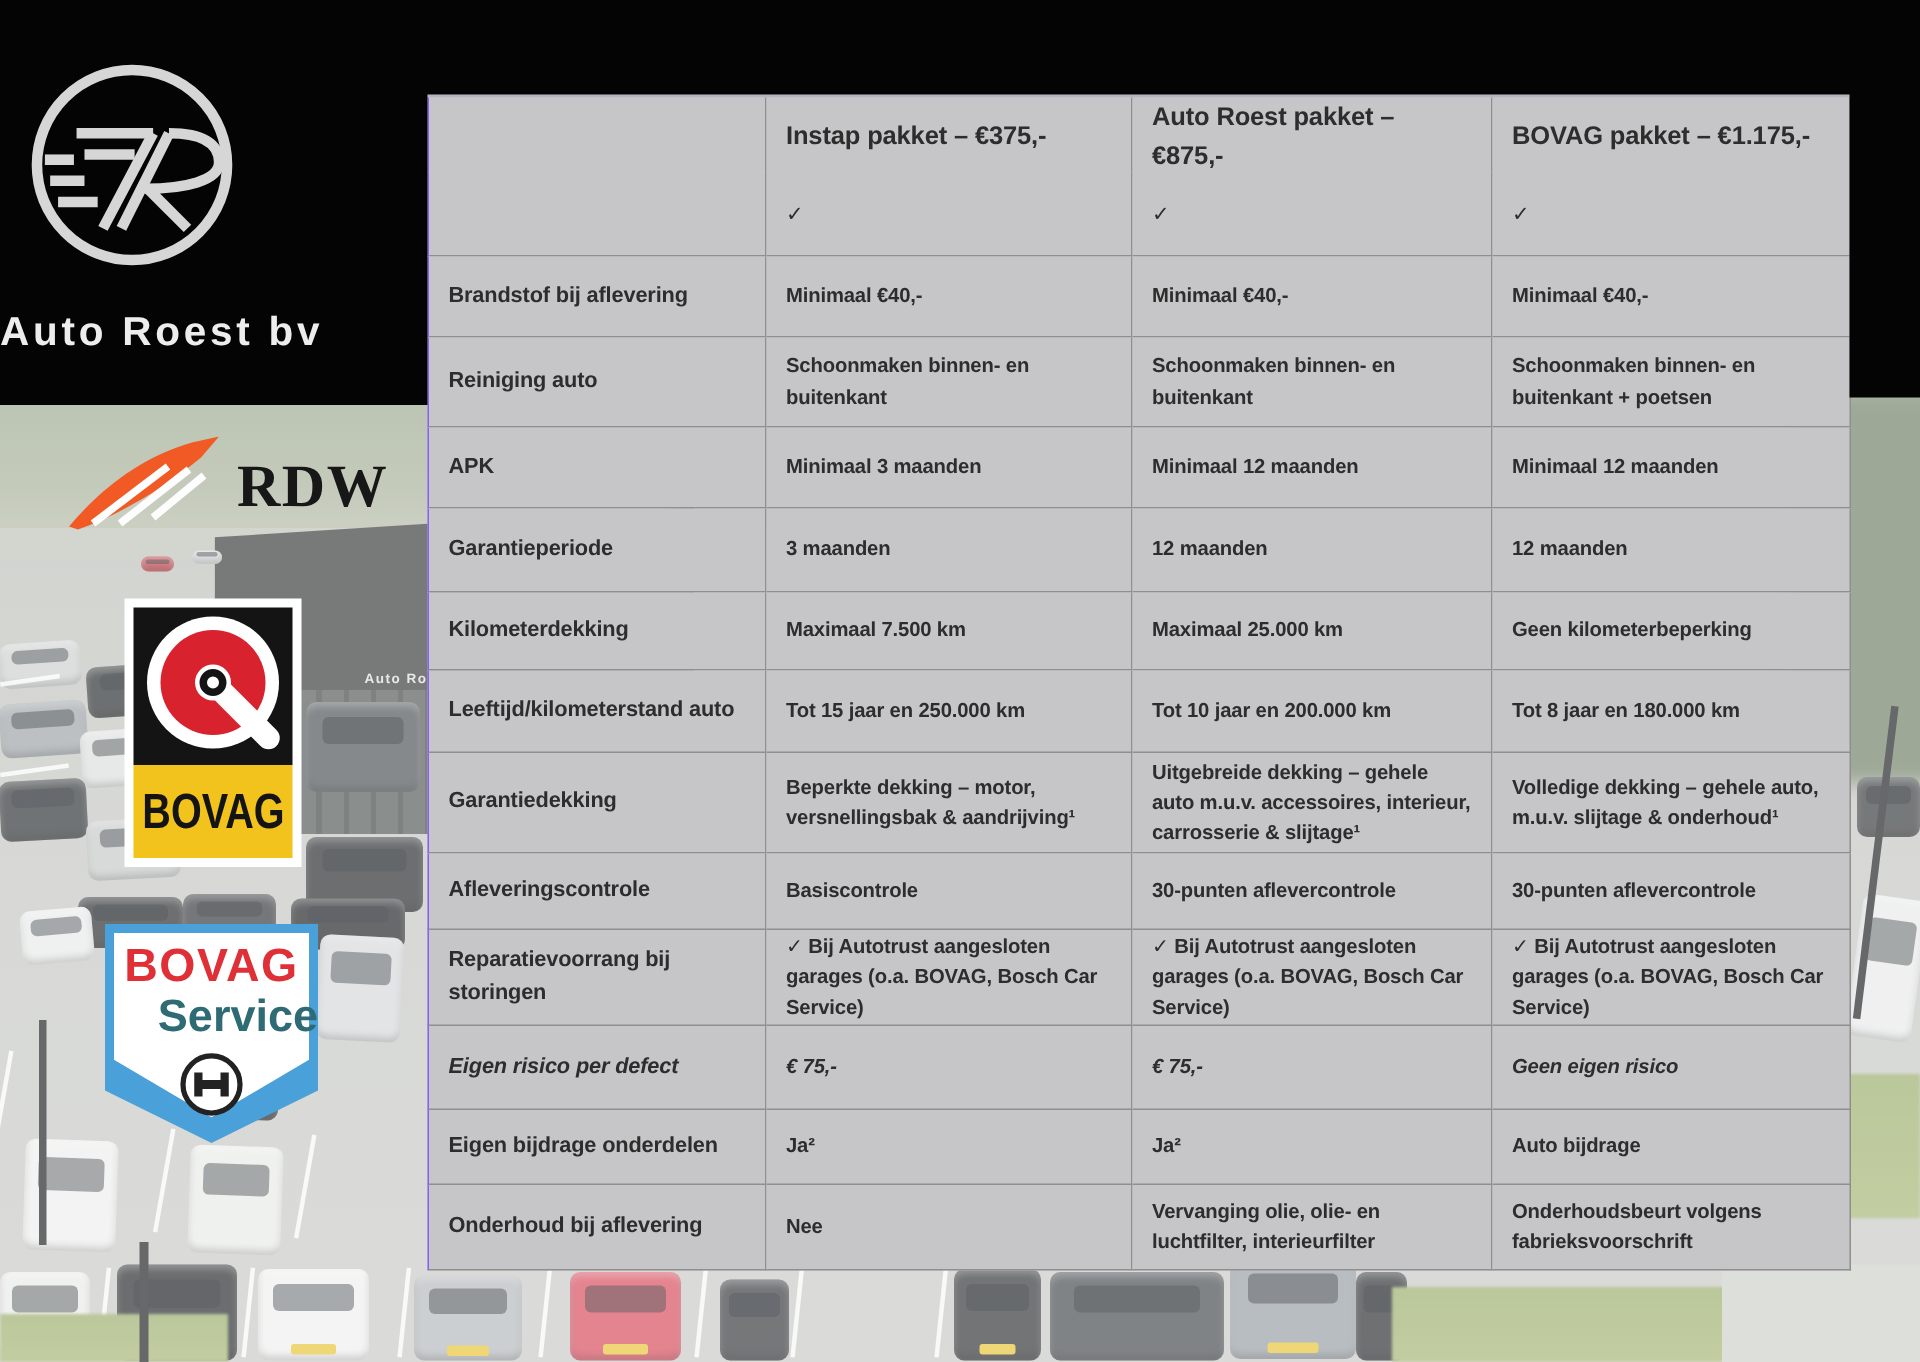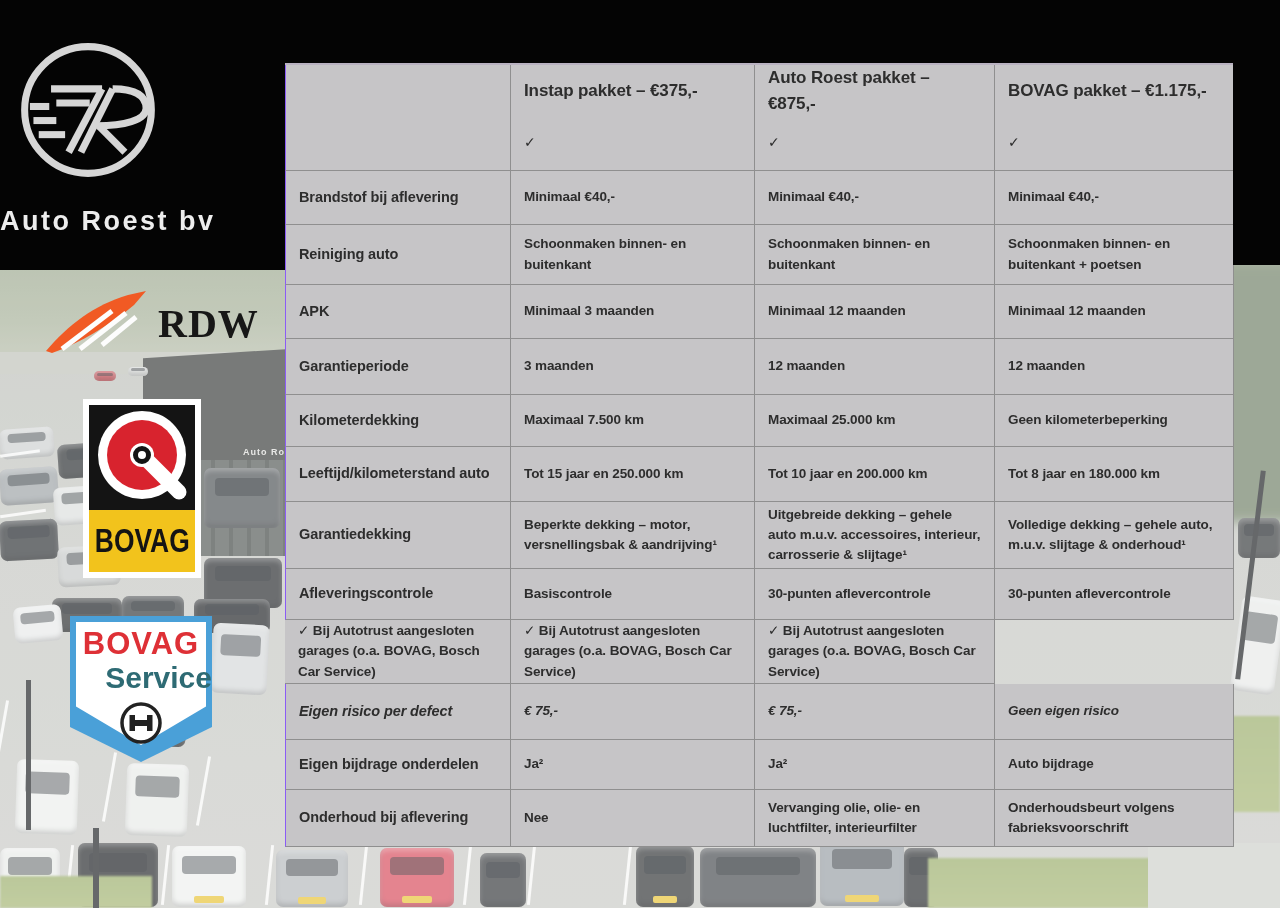--- a/index.html
+++ b/index.html
@@ -334,20 +334,21 @@
         <div class="tcell c2">Uitgebreide dekking – gehele auto m.u.v. accessoires, interieur, carrosserie &amp; slijtage¹</div>
         <div class="tcell c3">Volledige dekking – gehele auto, m.u.v. slijtage &amp; onderhoud¹</div>
       </div>
       <div class="trow tbody" style="height: 51px;">
         <div class="tcell c0">Afleveringscontrole</div>
         <div class="tcell c1">Basiscontrole</div>
         <div class="tcell c2">30-punten aflevercontrole</div>
         <div class="tcell c3">30-punten aflevercontrole</div>
       </div>
       <div class="trow tbody" style="height: 64px;">
+        <div class="tcell c0">Reparatievoorrang bij storingen</div>
         <div class="tcell c1">✓ Bij Autotrust aangesloten garages (o.a. BOVAG, Bosch Car Service)</div>
         <div class="tcell c2">✓ Bij Autotrust aangesloten garages (o.a. BOVAG, Bosch Car Service)</div>
         <div class="tcell c3">✓ Bij Autotrust aangesloten garages (o.a. BOVAG, Bosch Car Service)</div>
       </div>
       <div class="trow tbody" style="height: 56px; font-style: italic;">
         <div class="tcell c0">Eigen risico per defect</div>
         <div class="tcell c1">€ 75,-</div>
         <div class="tcell c2">€ 75,-</div>
         <div class="tcell c3">Geen eigen risico</div>
       </div>

